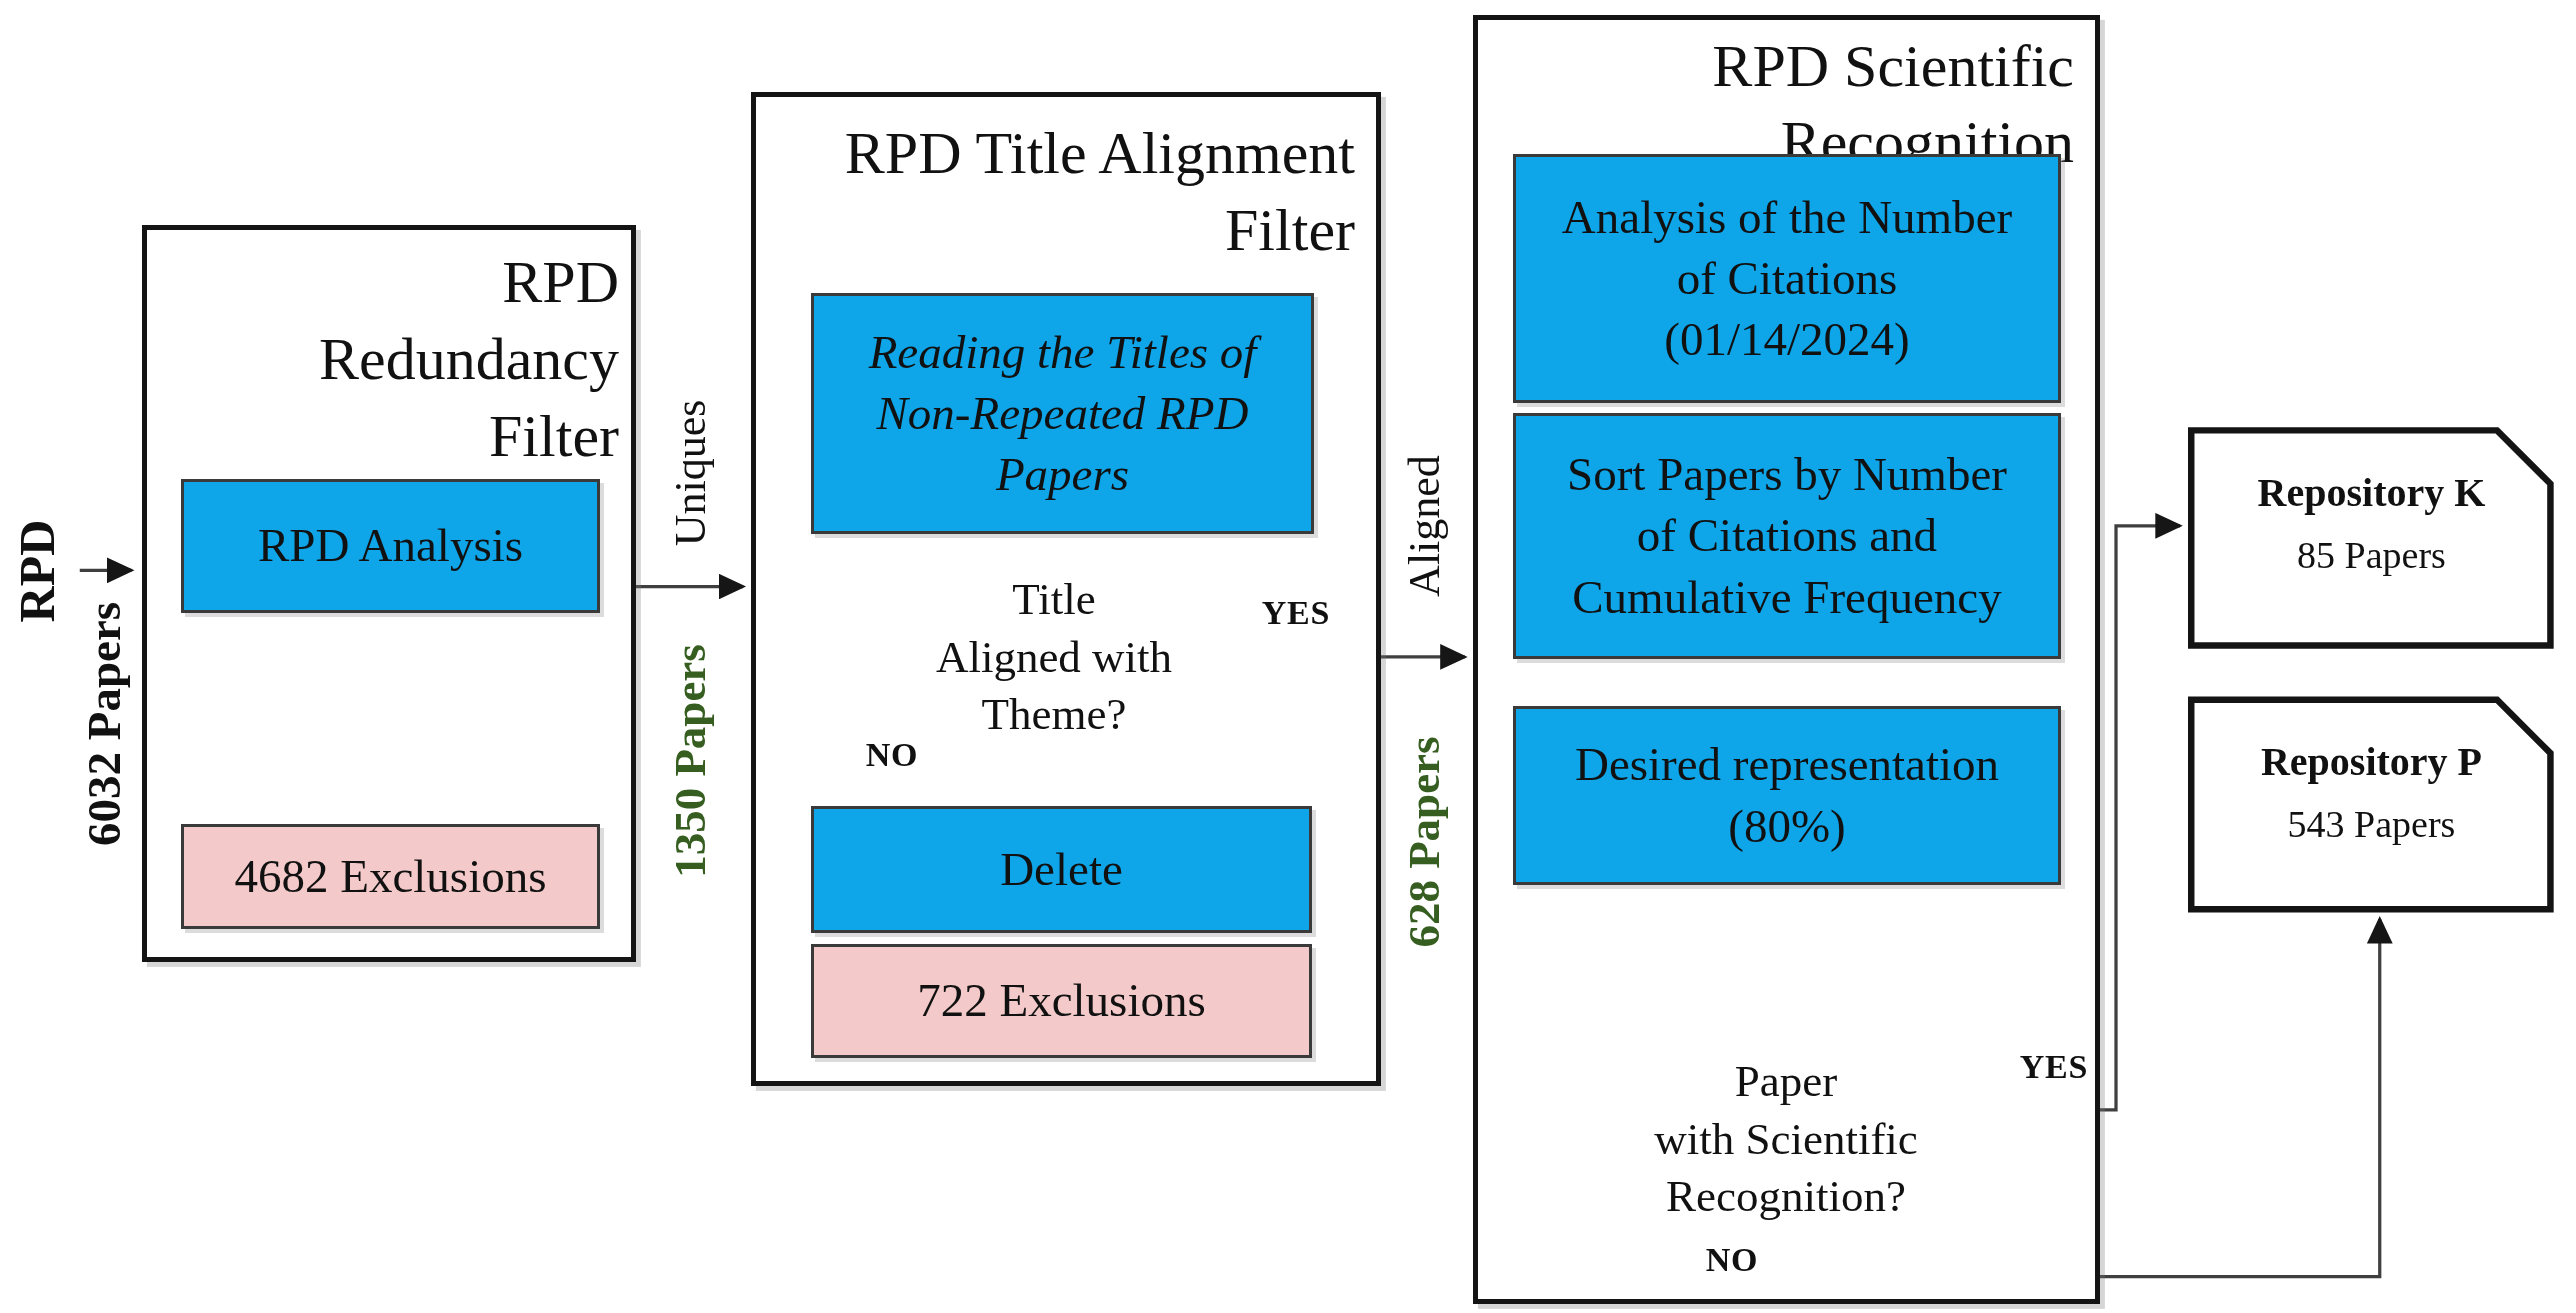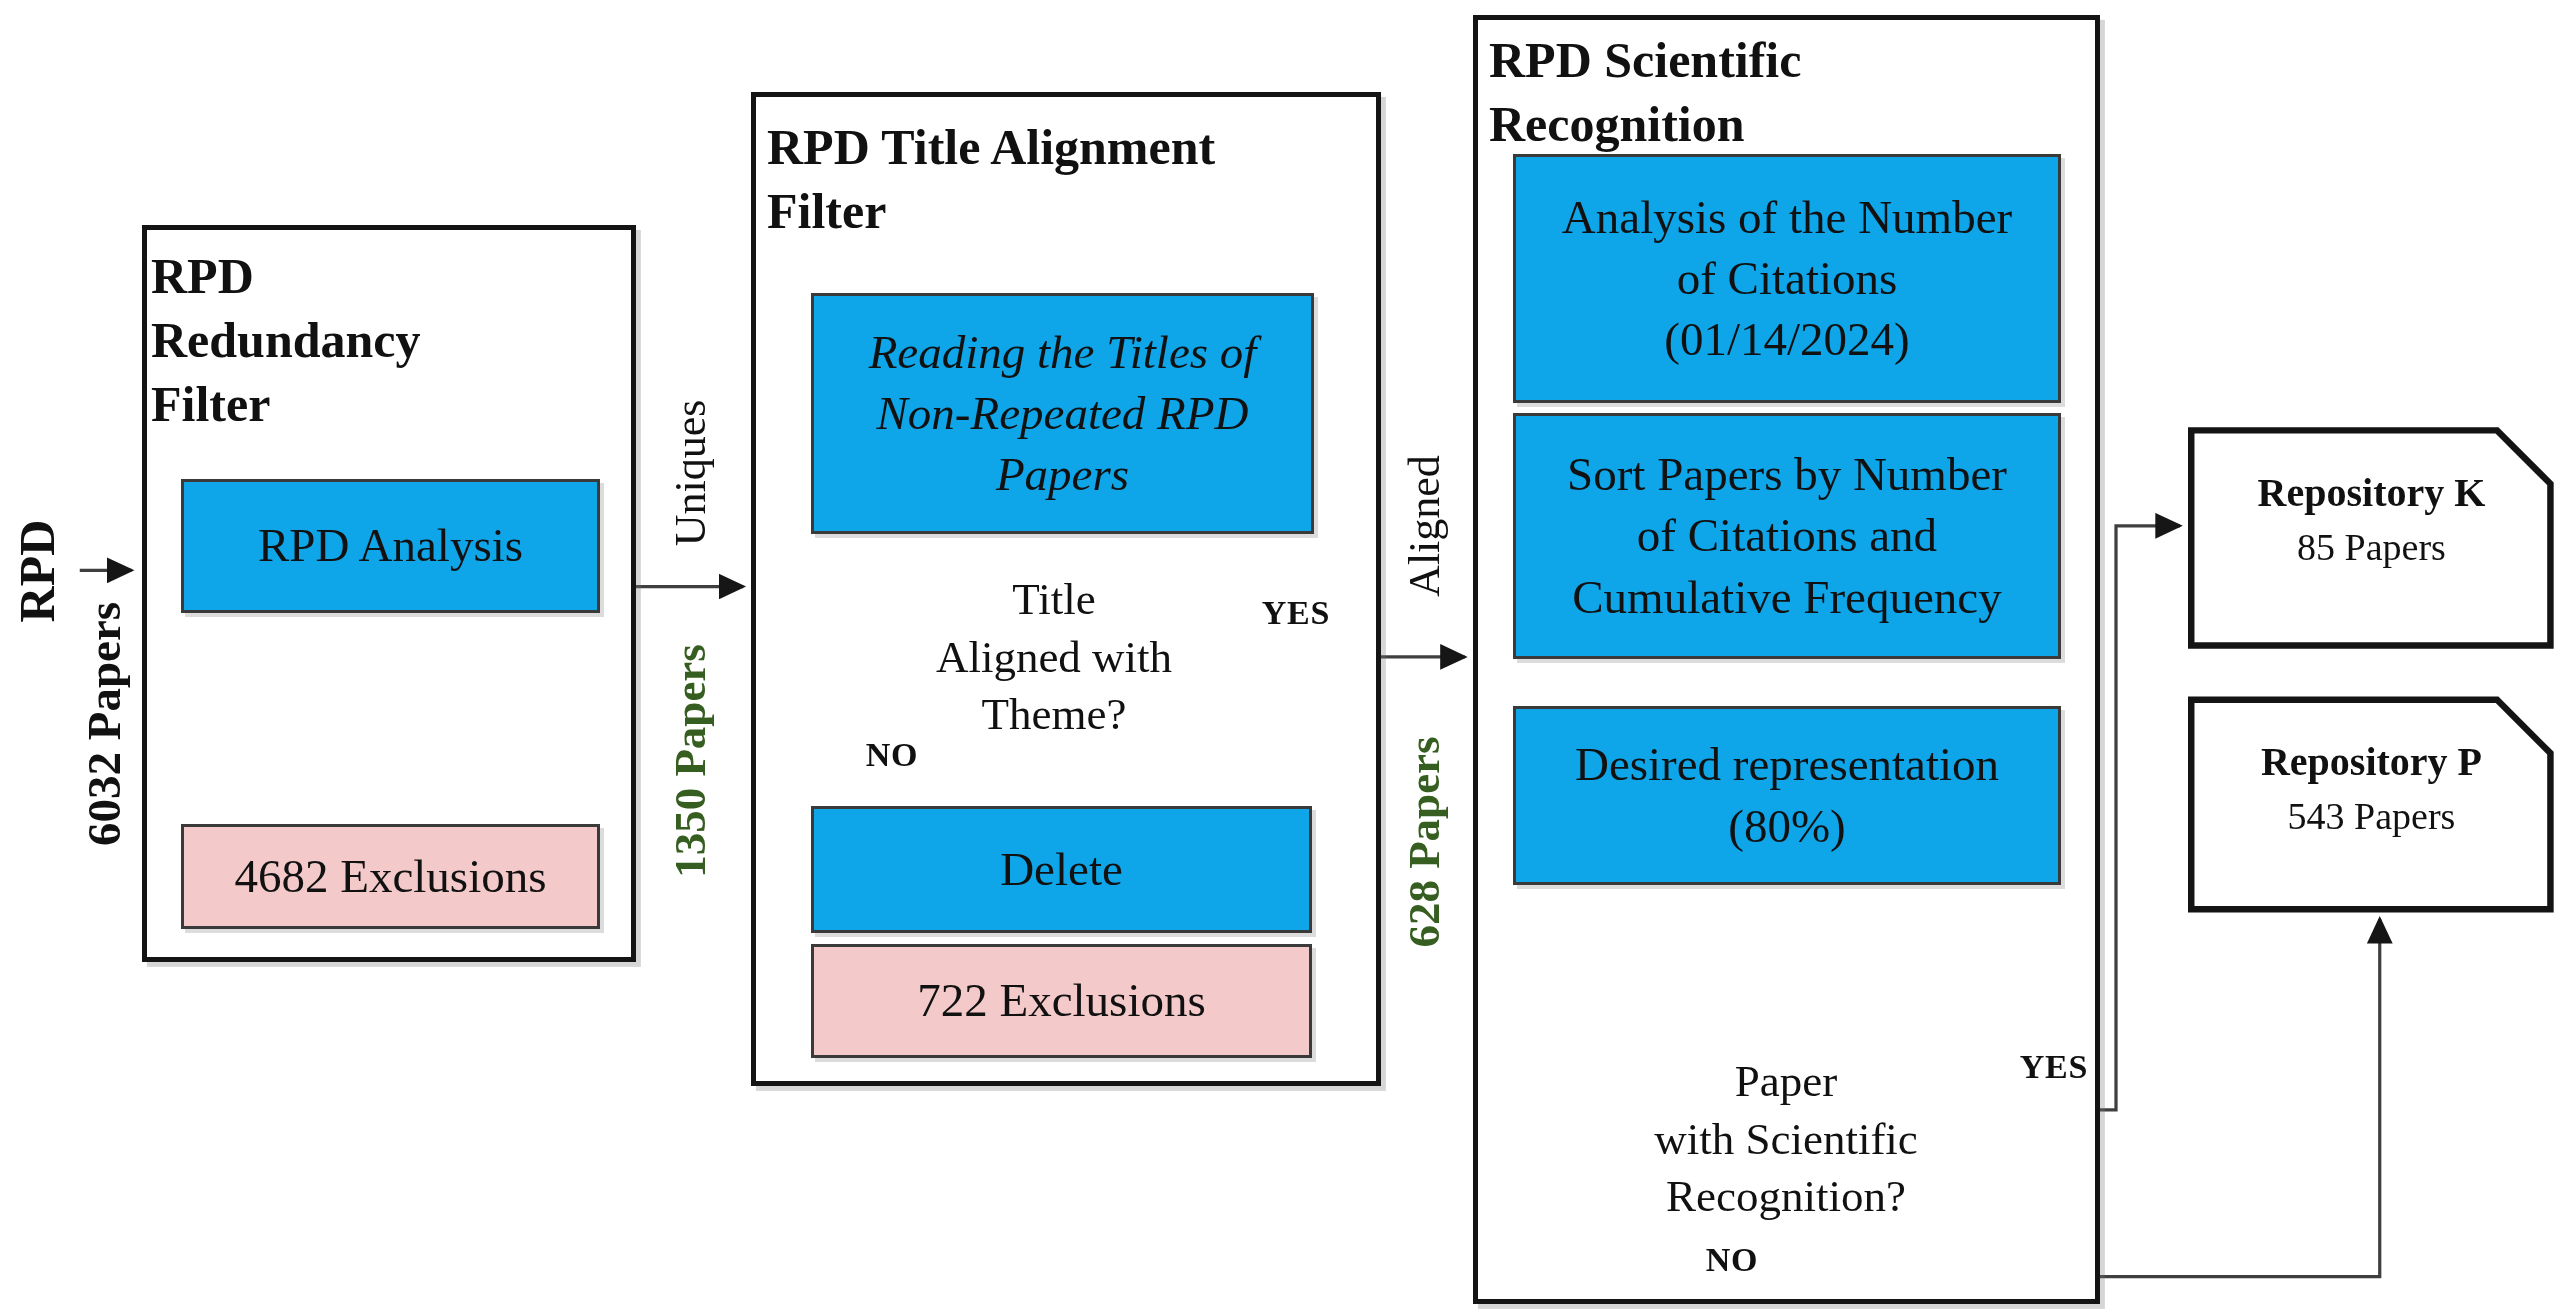--- a/index.html
+++ b/index.html
@@ -10,37 +10,37 @@
   
   .box{position:absolute;background:#fff;border:5.7px solid #141414;
        box-shadow:4.9px 4.9px 0 rgba(120,120,120,.30);}
   
   .inner{position:absolute;background:#0ea5e9;border:3.2px solid #3a3a3a;
          box-shadow:4px 4px 0 rgba(130,130,130,.28);
          display:flex;align-items:center;justify-content:center;
          text-align:center;font-size:47px;line-height:1.30;}
   .pink{background:var(--pink,#f3c9c9);}
 
-  .btitle{position:absolute;text-align:left;font-weight:bold;font-size:50px;line-height:1.28;}
+  .btitle{position:absolute;text-align:right;font-weight:normal;font-size:60px;line-height:1.28;}
 
   .dtext{position:absolute;transform:translate(-50%,-50%);text-align:center;
          font-size:45px;line-height:1.28;}
 
   .yesno{position:absolute;transform:translate(-50%,-50%);
          font-weight:bold;font-size:34px;letter-spacing:0.8px;}
 
   .vlabel{position:absolute;white-space:nowrap;
           transform:translate(-50%,-50%) rotate(-90deg);
           font-size:44px;}
   .vlabel.green{color:var(--green,#375e21);font-weight:bold;font-size:45px;}
   .vlabel.src{font-weight:bold;font-size:50px;}
   .vlabel.srccount{font-weight:bold;font-size:47px;}
 
   .repo-text{position:absolute;text-align:center;display:flex;flex-direction:column;
-             align-items:center;justify-content:flex-start;gap:8px;}
+             align-items:center;justify-content:flex-start;gap:16px;}
   .repo-title{font-weight:bold;font-size:40px;line-height:1.2;}
   .repo-count{font-size:38px;line-height:1.2;}
 </style>
 </head>
 <body>
 
 <div class="canvas">
 
   <svg class="overlay" viewBox="0 0 3183 1623">
     <defs>

